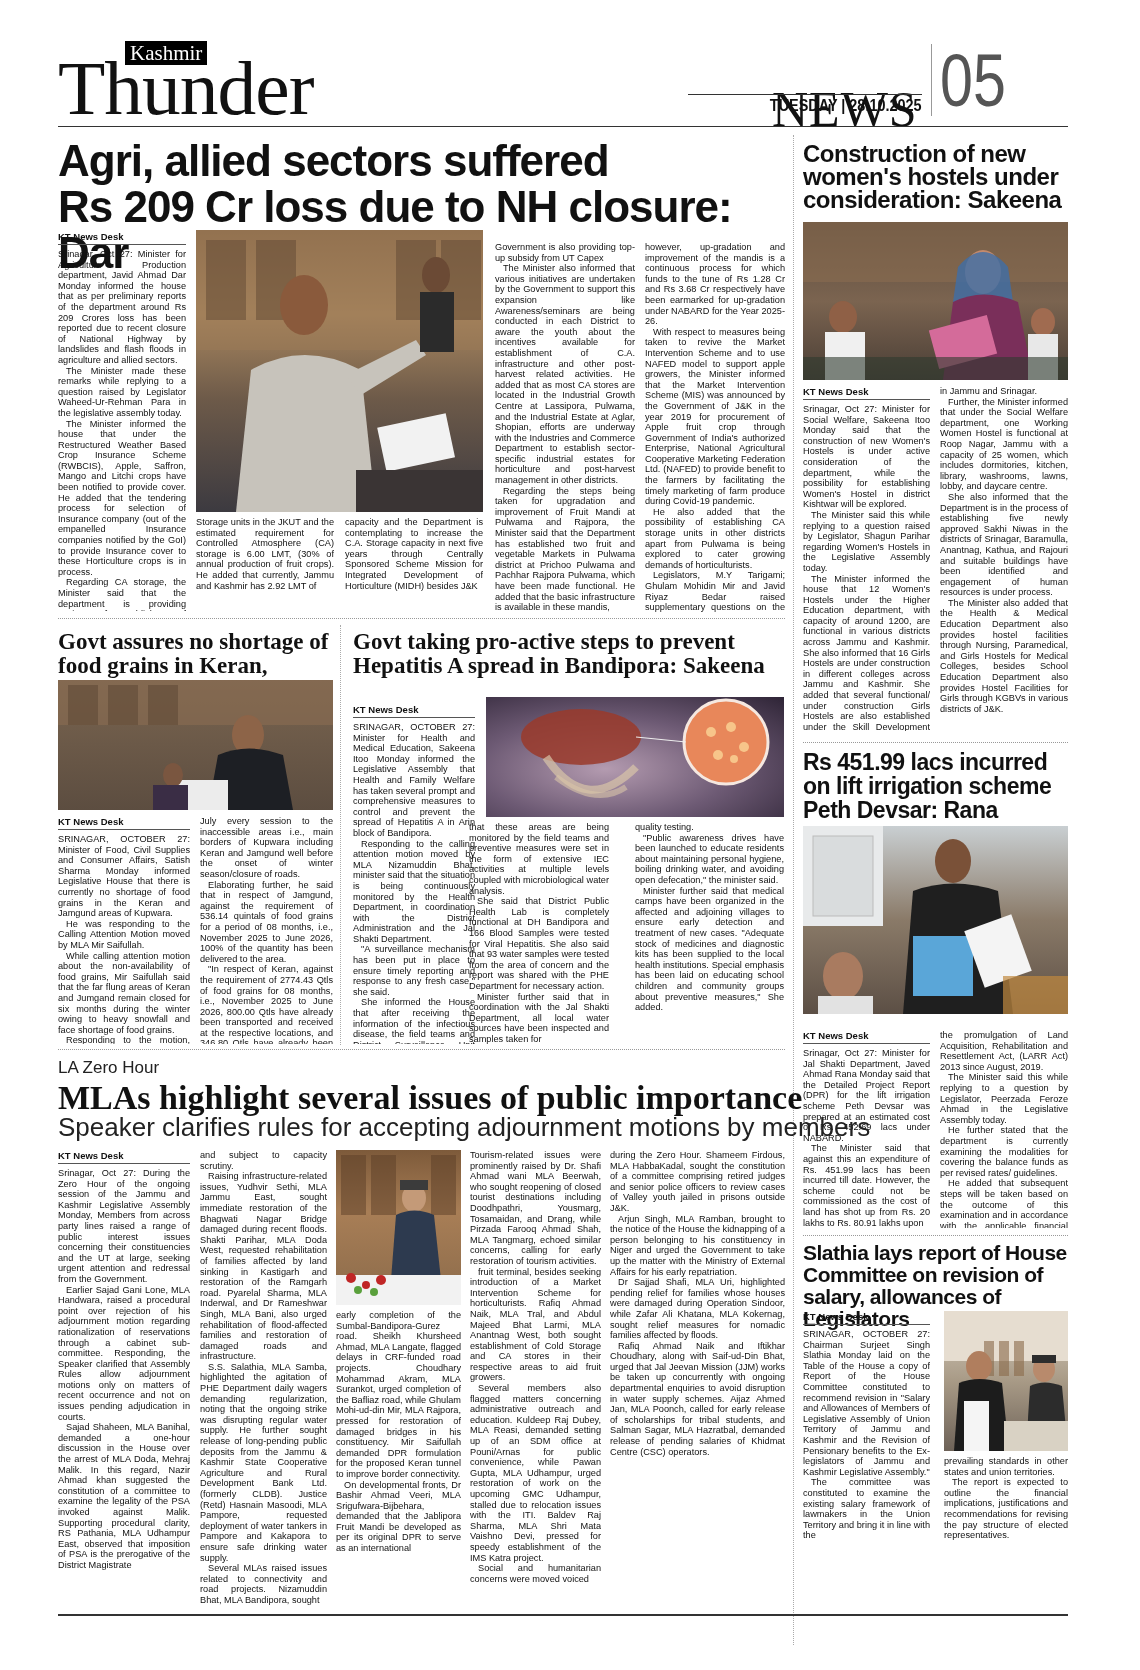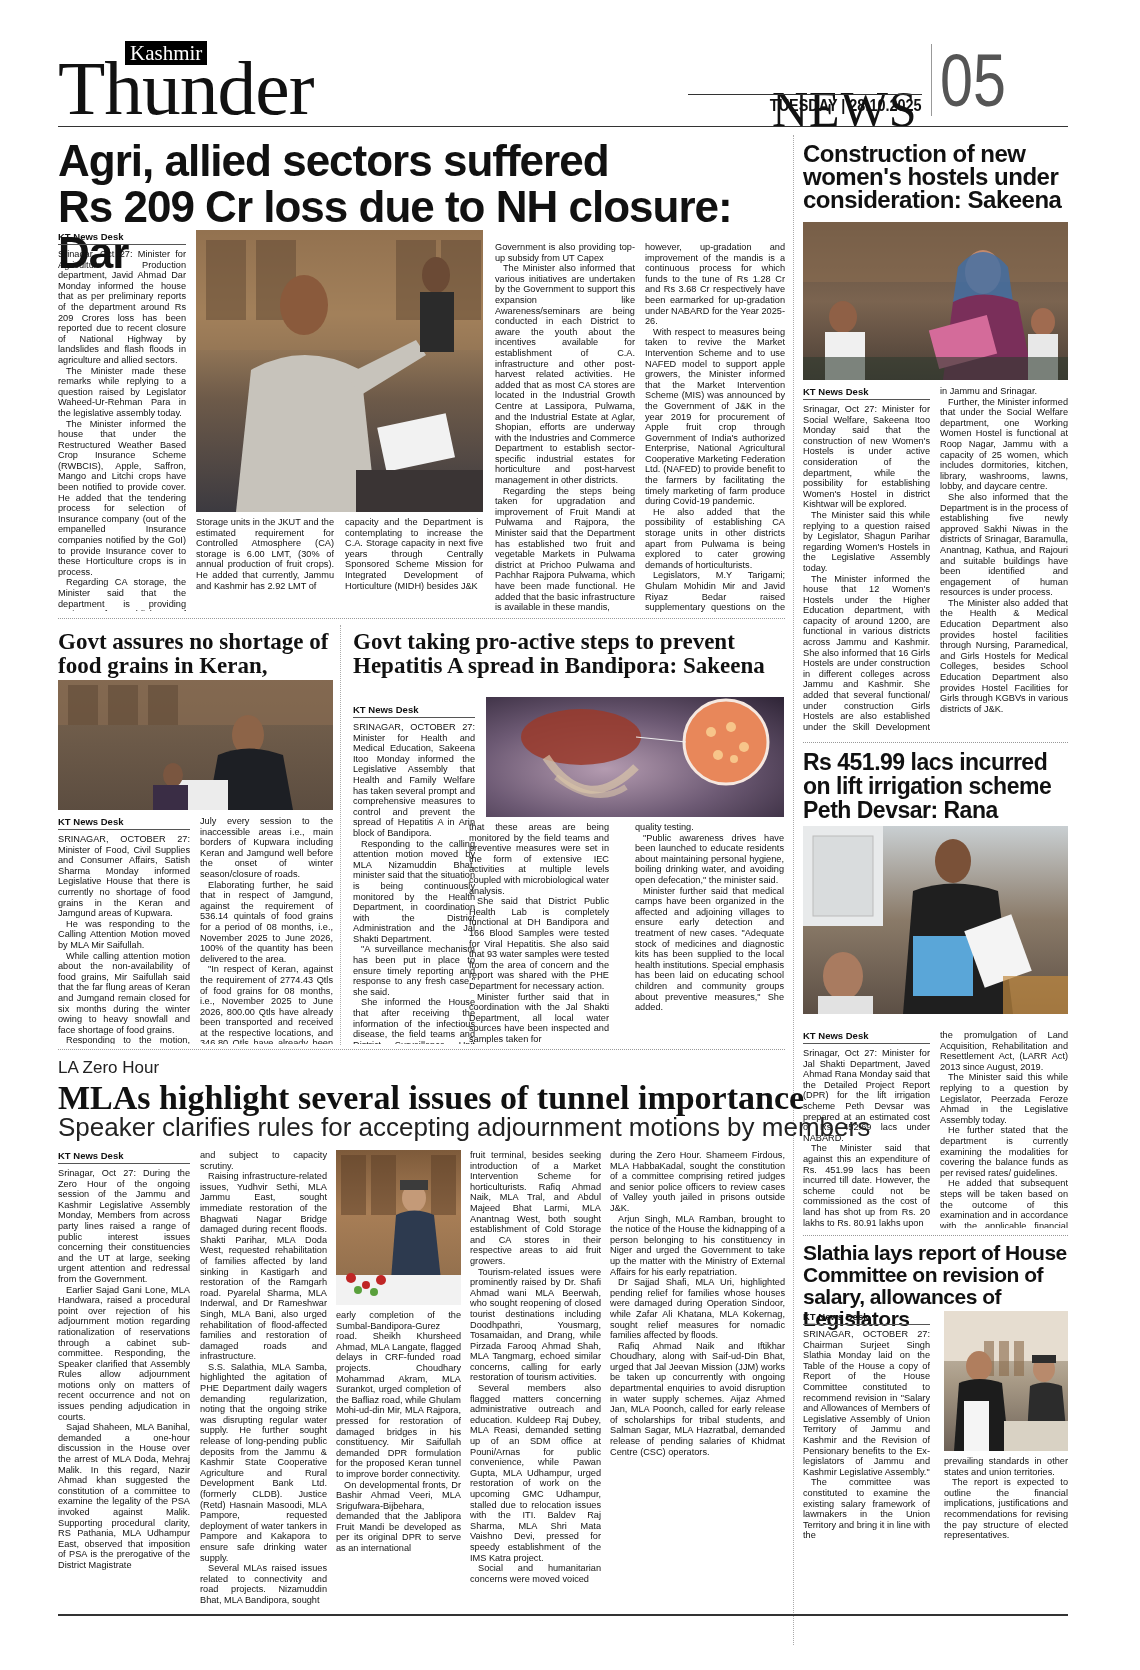--- a/index.html
+++ b/index.html
@@ -207,21 +207,21 @@
 </div>
 <div class="abs col" style="left:940px;top:1030px;width:128px;height:198px;">
   <p>the promulgation of Land Acquisition, Rehabilitation and Resettlement Act, (LARR Act) 2013 since August, 2019.</p>
   <p>The Minister said this while replying to a question by Legislator, Peerzada Feroze Ahmad in the Legislative Assembly today.</p>
   <p>He further stated that the department is currently examining the modalities for covering the balance funds as per revised rates/ guidelines.</p>
   <p>He added that subsequent steps will be taken based on the outcome of this examination and in accordance with the applicable financial rules.</p>
 </div>
 <div class="abs dotted" style="left:803px;top:1235px;width:265px;"></div>
 
 <div class="abs kicker" style="left:58px;top:1058px;">LA Zero Hour</div>
-<div class="abs hl-lg" style="left:58px;top:1080px;width:735px;white-space:nowrap;">MLAs highlight several issues of tunnel importance</div>
+<div class="abs hl-lg" style="left:58px;top:1080px;width:735px;white-space:nowrap;">MLAs highlight several issues of public importance</div>
 <div class="abs hl-sub" style="left:58px;top:1113px;width:735px;white-space:nowrap;">Speaker clarifies rules for accepting adjournment motions by members</div>
 <div class="abs byline" style="left:58px;top:1150px;width:132px;">KT News Desk</div>
 <div class="abs col" style="left:58px;top:1168px;width:132px;height:440px;">
   <p>Srinagar, Oct 27: During the Zero Hour of the ongoing session of the Jammu and Kashmir Legislative Assembly Monday, Members from across party lines raised a range of public interest issues concerning their constituencies and the UT at large, seeking urgent attention and redressal from the Government.</p>
   <p>Earlier Sajad Gani Lone, MLA Handwara, raised a procedural point over rejection of his adjournment motion regarding rationalization of reservations through a cabinet sub-committee. Responding, the Speaker clarified that Assembly Rules allow adjournment motions only on matters of recent occurrence and not on issues pending adjudication in courts.</p>
   <p>Sajad Shaheen, MLA Banihal, demanded a one-hour discussion in the House over the arrest of MLA Doda, Mehraj Malik. In this regard, Nazir Ahmad khan suggested the constitution of a committee to examine the legality of the PSA invoked against Malik. Supporting procedural clarity, RS Pathania, MLA Udhampur East, observed that imposition of PSA is the prerogative of the District Magistrate</p>
 </div>
 <div class="abs col" style="left:200px;top:1150px;width:127px;height:458px;">
   <p>and subject to capacity scrutiny.</p>
   <p>Raising infrastructure-related issues, Yudhvir Sethi, MLA Jammu East, sought immediate restoration of the Bhagwati Nagar Bridge damaged during recent floods. Shakti Parihar, MLA Doda West, requested rehabilitation of families affected by land sinking in Kastigarh and restoration of the Ramgarh road. Pyarelal Sharma, MLA Inderwal, and Dr Rameshwar Singh, MLA Bani, also urged rehabilitation of flood-affected families and restoration of damaged roads and infrastructure.</p>
@@ -248,22 +248,22 @@
         <circle cx="22" cy="140" r="4"></circle>
         <circle cx="38" cy="142" r="4"></circle>
       </g>
   </svg>
 </div>
 <div class="abs col" style="left:336px;top:1310px;width:125px;height:298px;">
   <p>early completion of the Sumbal-Bandipora-Gurez road. Sheikh Khursheed Ahmad, MLA Langate, flagged delays in CRF-funded road projects. Choudhary Mohammad Akram, MLA Surankot, urged completion of the Bafliaz road, while Ghulam Mohi-ud-din Mir, MLA Rajpora, pressed for restoration of damaged bridges in his constituency. Mir Saifullah demanded DPR formulation for the proposed Keran tunnel to improve border connectivity.</p>
   <p>On developmental fronts, Dr Bashir Ahmad Veeri, MLA Srigufwara-Bijbehara, demanded that the Jablipora Fruit Mandi be developed as per its original DPR to serve as an international</p>
 </div>
 <div class="abs col" style="left:470px;top:1150px;width:131px;height:458px;">
+  <p>Tourism-related issues were prominently raised by Dr. Shafi Ahmad wani MLA Beerwah, who sought reopening of closed tourist destinations including Doodhpathri, Yousmarg, Tosamaidan, and Drang, while Pirzada Farooq Ahmad Shah, MLA Tangmarg, echoed similar concerns, calling for early restoration of tourism activities.</p>
   <p>fruit terminal, besides seeking introduction of a Market Intervention Scheme for horticulturists. Rafiq Ahmad Naik, MLA Tral, and Abdul Majeed Bhat Larmi, MLA Anantnag West, both sought establishment of Cold Storage and CA stores in their respective areas to aid fruit growers.</p>
-  <p>Tourism-related issues were prominently raised by Dr. Shafi Ahmad wani MLA Beerwah, who sought reopening of closed tourist destinations including Doodhpathri, Yousmarg, Tosamaidan, and Drang, while Pirzada Farooq Ahmad Shah, MLA Tangmarg, echoed similar concerns, calling for early restoration of tourism activities.</p>
   <p>Several members also flagged matters concerning administrative outreach and education. Kuldeep Raj Dubey, MLA Reasi, demanded setting up of an SDM office at Pouni/Arnas for public convenience, while Pawan Gupta, MLA Udhampur, urged restoration of work on the upcoming GMC Udhampur, stalled due to relocation issues with the ITI. Baldev Raj Sharma, MLA Shri Mata Vaishno Devi, pressed for speedy establishment of the IMS Katra project.</p>
   <p>Social and humanitarian concerns were moved voiced</p>
 </div>
 <div class="abs col" style="left:610px;top:1150px;width:175px;height:458px;">
   <p>during the Zero Hour. Shameem Firdous, MLA HabbaKadal, sought the constitution of a committee comprising retired judges and senior police officers to review cases of Valley youth jailed in prisons outside J&amp;K.</p>
   <p>Arjun Singh, MLA Ramban, brought to the notice of the House the kidnapping of a person belonging to his constituency in Niger and urged the Government to take up the matter with the Ministry of External Affairs for his early repatriation.</p>
   <p>Dr Sajjad Shafi, MLA Uri, highlighted pending relief for families whose houses were damaged during Operation Sindoor, while Zafar Ali Khatana, MLA Kokernag, sought relief measures for nomadic families affected by floods.</p>
   <p>Rafiq Ahmad Naik and Iftikhar Choudhary, along with Saif-ud-Din Bhat, urged that Jal Jeevan Mission (JJM) works be taken up concurrently with ongoing departmental enquiries to avoid disruption in water supply schemes. Aijaz Ahmed Jan, MLA Poonch, called for early release of scholarships for tribal students, and Salman Sagar, MLA Hazratbal, demanded release of pending salaries of Khidmat Centre (CSC) operators.</p>
 </div>
 

